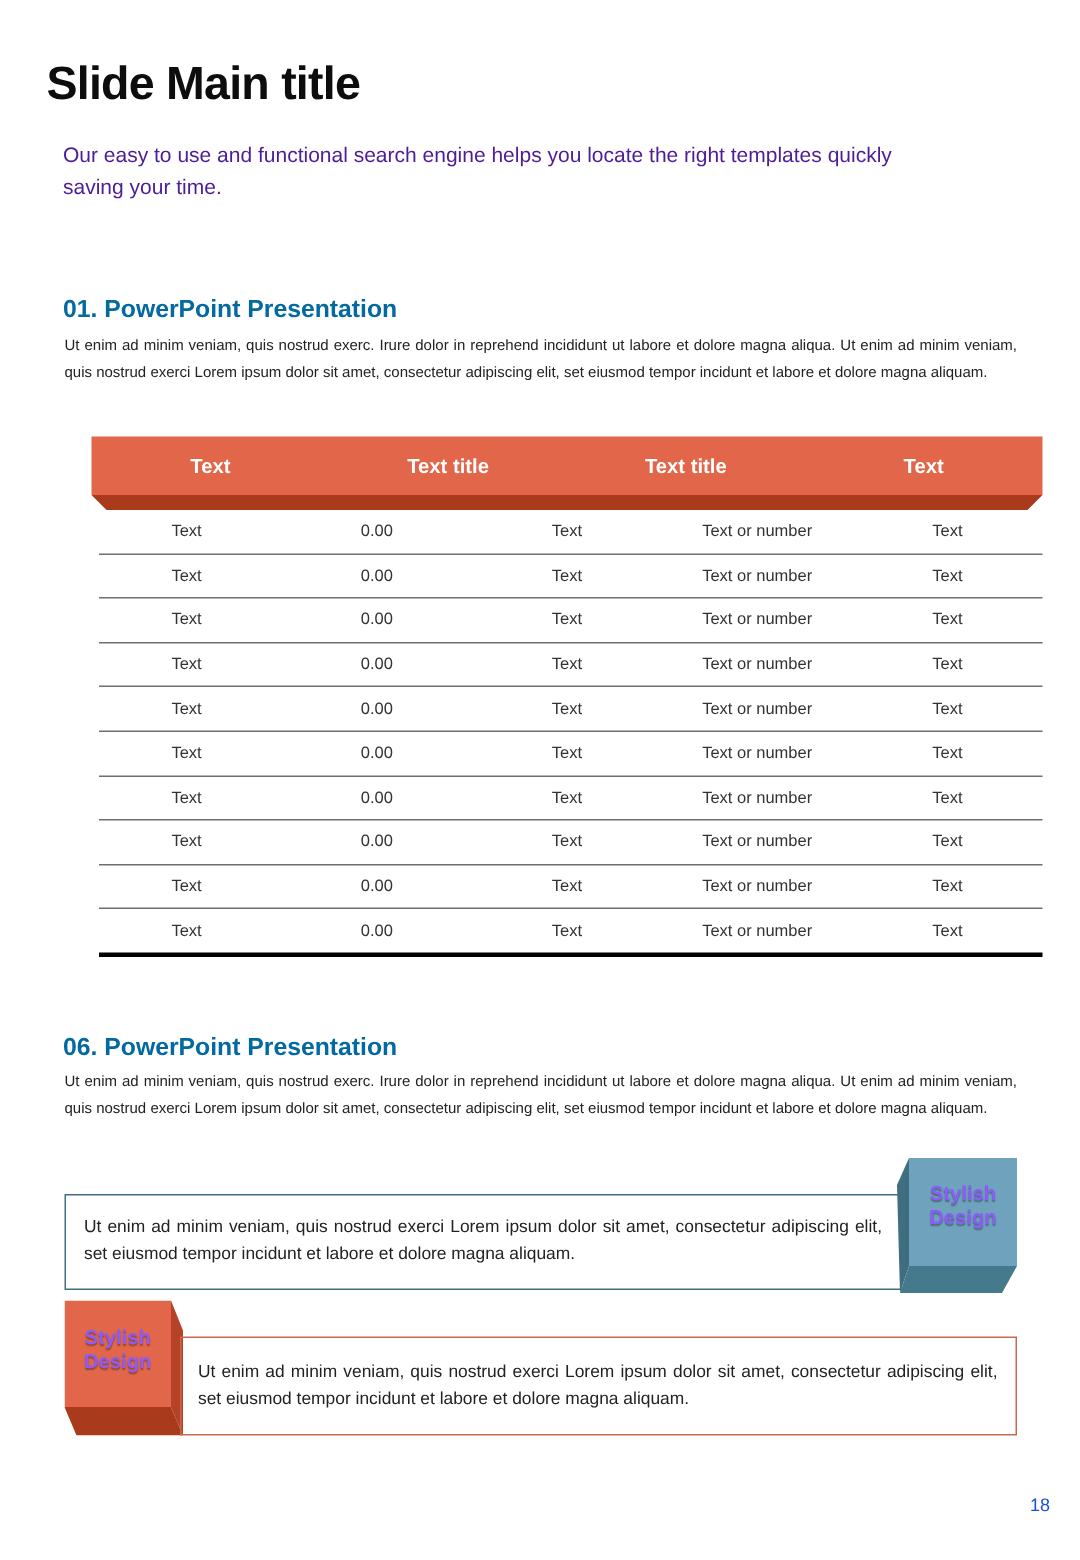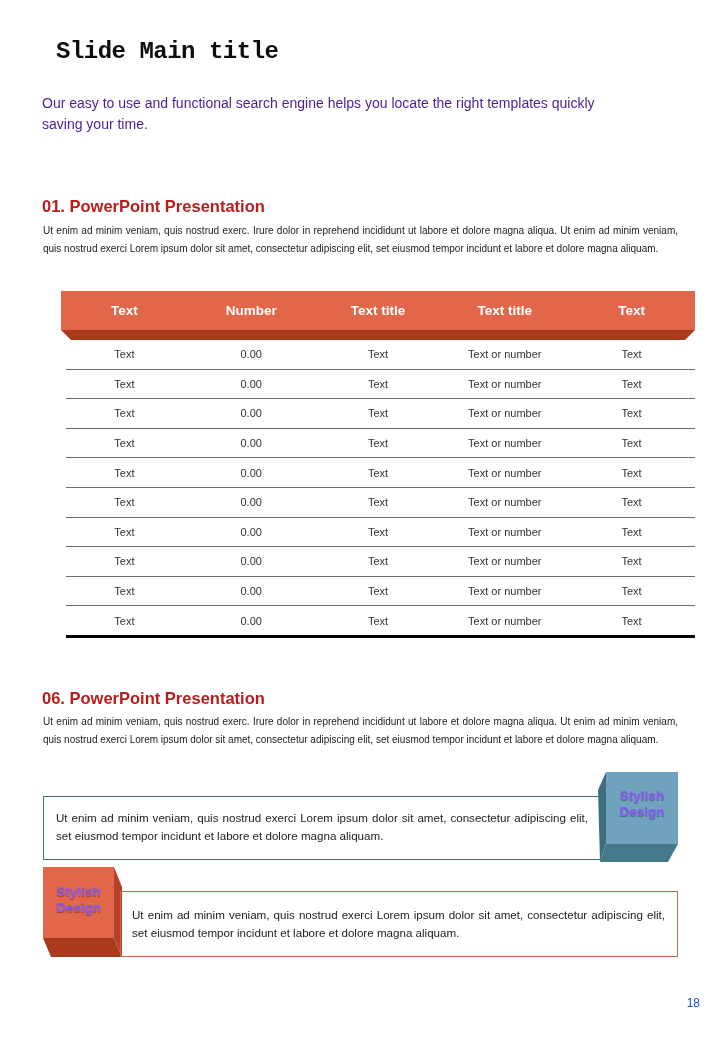--- a/index.html
+++ b/index.html
@@ -1,23 +1,23 @@
 <!DOCTYPE html>
 <html><head>
   <meta charset="utf-8">
   <style>
     html, body { margin: 0; padding: 0; background: #ffffff; }
     body { width: 720px; height: 1040px; position: relative; overflow: hidden;
            font-family: "Liberation Sans", "DejaVu Sans", sans-serif; color: #1a1a1a; }
     .abs { position: absolute; }
 
-    .title { left: 56px; top: 38px; font-size: 24px; font-weight: bold; color: #0d0d0d; letter-spacing: -0.5px; font-family: Liberation Mono, monospace; }
+    .title { left: 31px; top: 38px; font-size: 31px; font-weight: bold; color: #0d0d0d; letter-spacing: -0.5px; }
     .subtitle { left: 42px; top: 93px; width: 590px; font-size: 14px; line-height: 21px; color: #4c1d95; }
 
-    .sec-title { left: 42px; font-size: 16.5px; font-weight: bold; color: #b91c1c; }
+    .sec-title { left: 42px; font-size: 16.5px; font-weight: bold; color: #0369a1; }
     .sec-body { left: 43px; width: 635px; font-size: 10px; line-height: 18px; color: #222; text-align: justify; }
 
     
     .tbl { left: 61px; top: 291px; width: 634px; }
     .tbl-head { position: relative; height: 39px; background: #e2674a; display: flex; }
     .tbl-head-shadow { position: relative; height: 10px; }
     .tbl-head-shadow svg { display: block; }
     .th { flex: 1; text-align: center; color: #ffffff; font-weight: bold; font-size: 13.5px; line-height: 39px; }
     .tbl-rows { margin-left: 5px; width: 629px; }
     .tr { display: flex; height: 28.6px; border-bottom: 1.4px solid #6f6f6f; align-items: center; }
@@ -42,21 +42,20 @@
 
 <div class="abs title">Slide Main title</div>
 <div class="abs subtitle">Our easy to use and functional search engine helps you locate the right templates quickly saving your time.</div>
 
 <div class="abs sec-title" style="top:197px;">01. PowerPoint Presentation</div>
 <div class="abs sec-body" style="top:222px;">Ut enim ad minim veniam, quis nostrud exerc. Irure dolor in reprehend incididunt ut labore et dolore magna aliqua. Ut enim ad minim veniam, quis nostrud exerci  Lorem ipsum dolor sit amet, consectetur adipiscing elit, set eiusmod tempor incidunt et labore et dolore magna aliquam.</div>
 
 <div class="abs tbl">
   <div class="tbl-head" id="thead">
       <div class="th">Text</div>
-      <div class="th">Number</div>
       <div class="th">Text title</div>
       <div class="th">Text title</div>
       <div class="th">Text</div>
     </div>
   <div class="tbl-head-shadow">
     <svg width="634" height="10" viewBox="0 0 634 10">
       <polygon points="0,0 634,0 624,10 10,10" fill="#a93a1c"></polygon>
     </svg>
   </div>
   <div class="tbl-rows" id="tbody">

